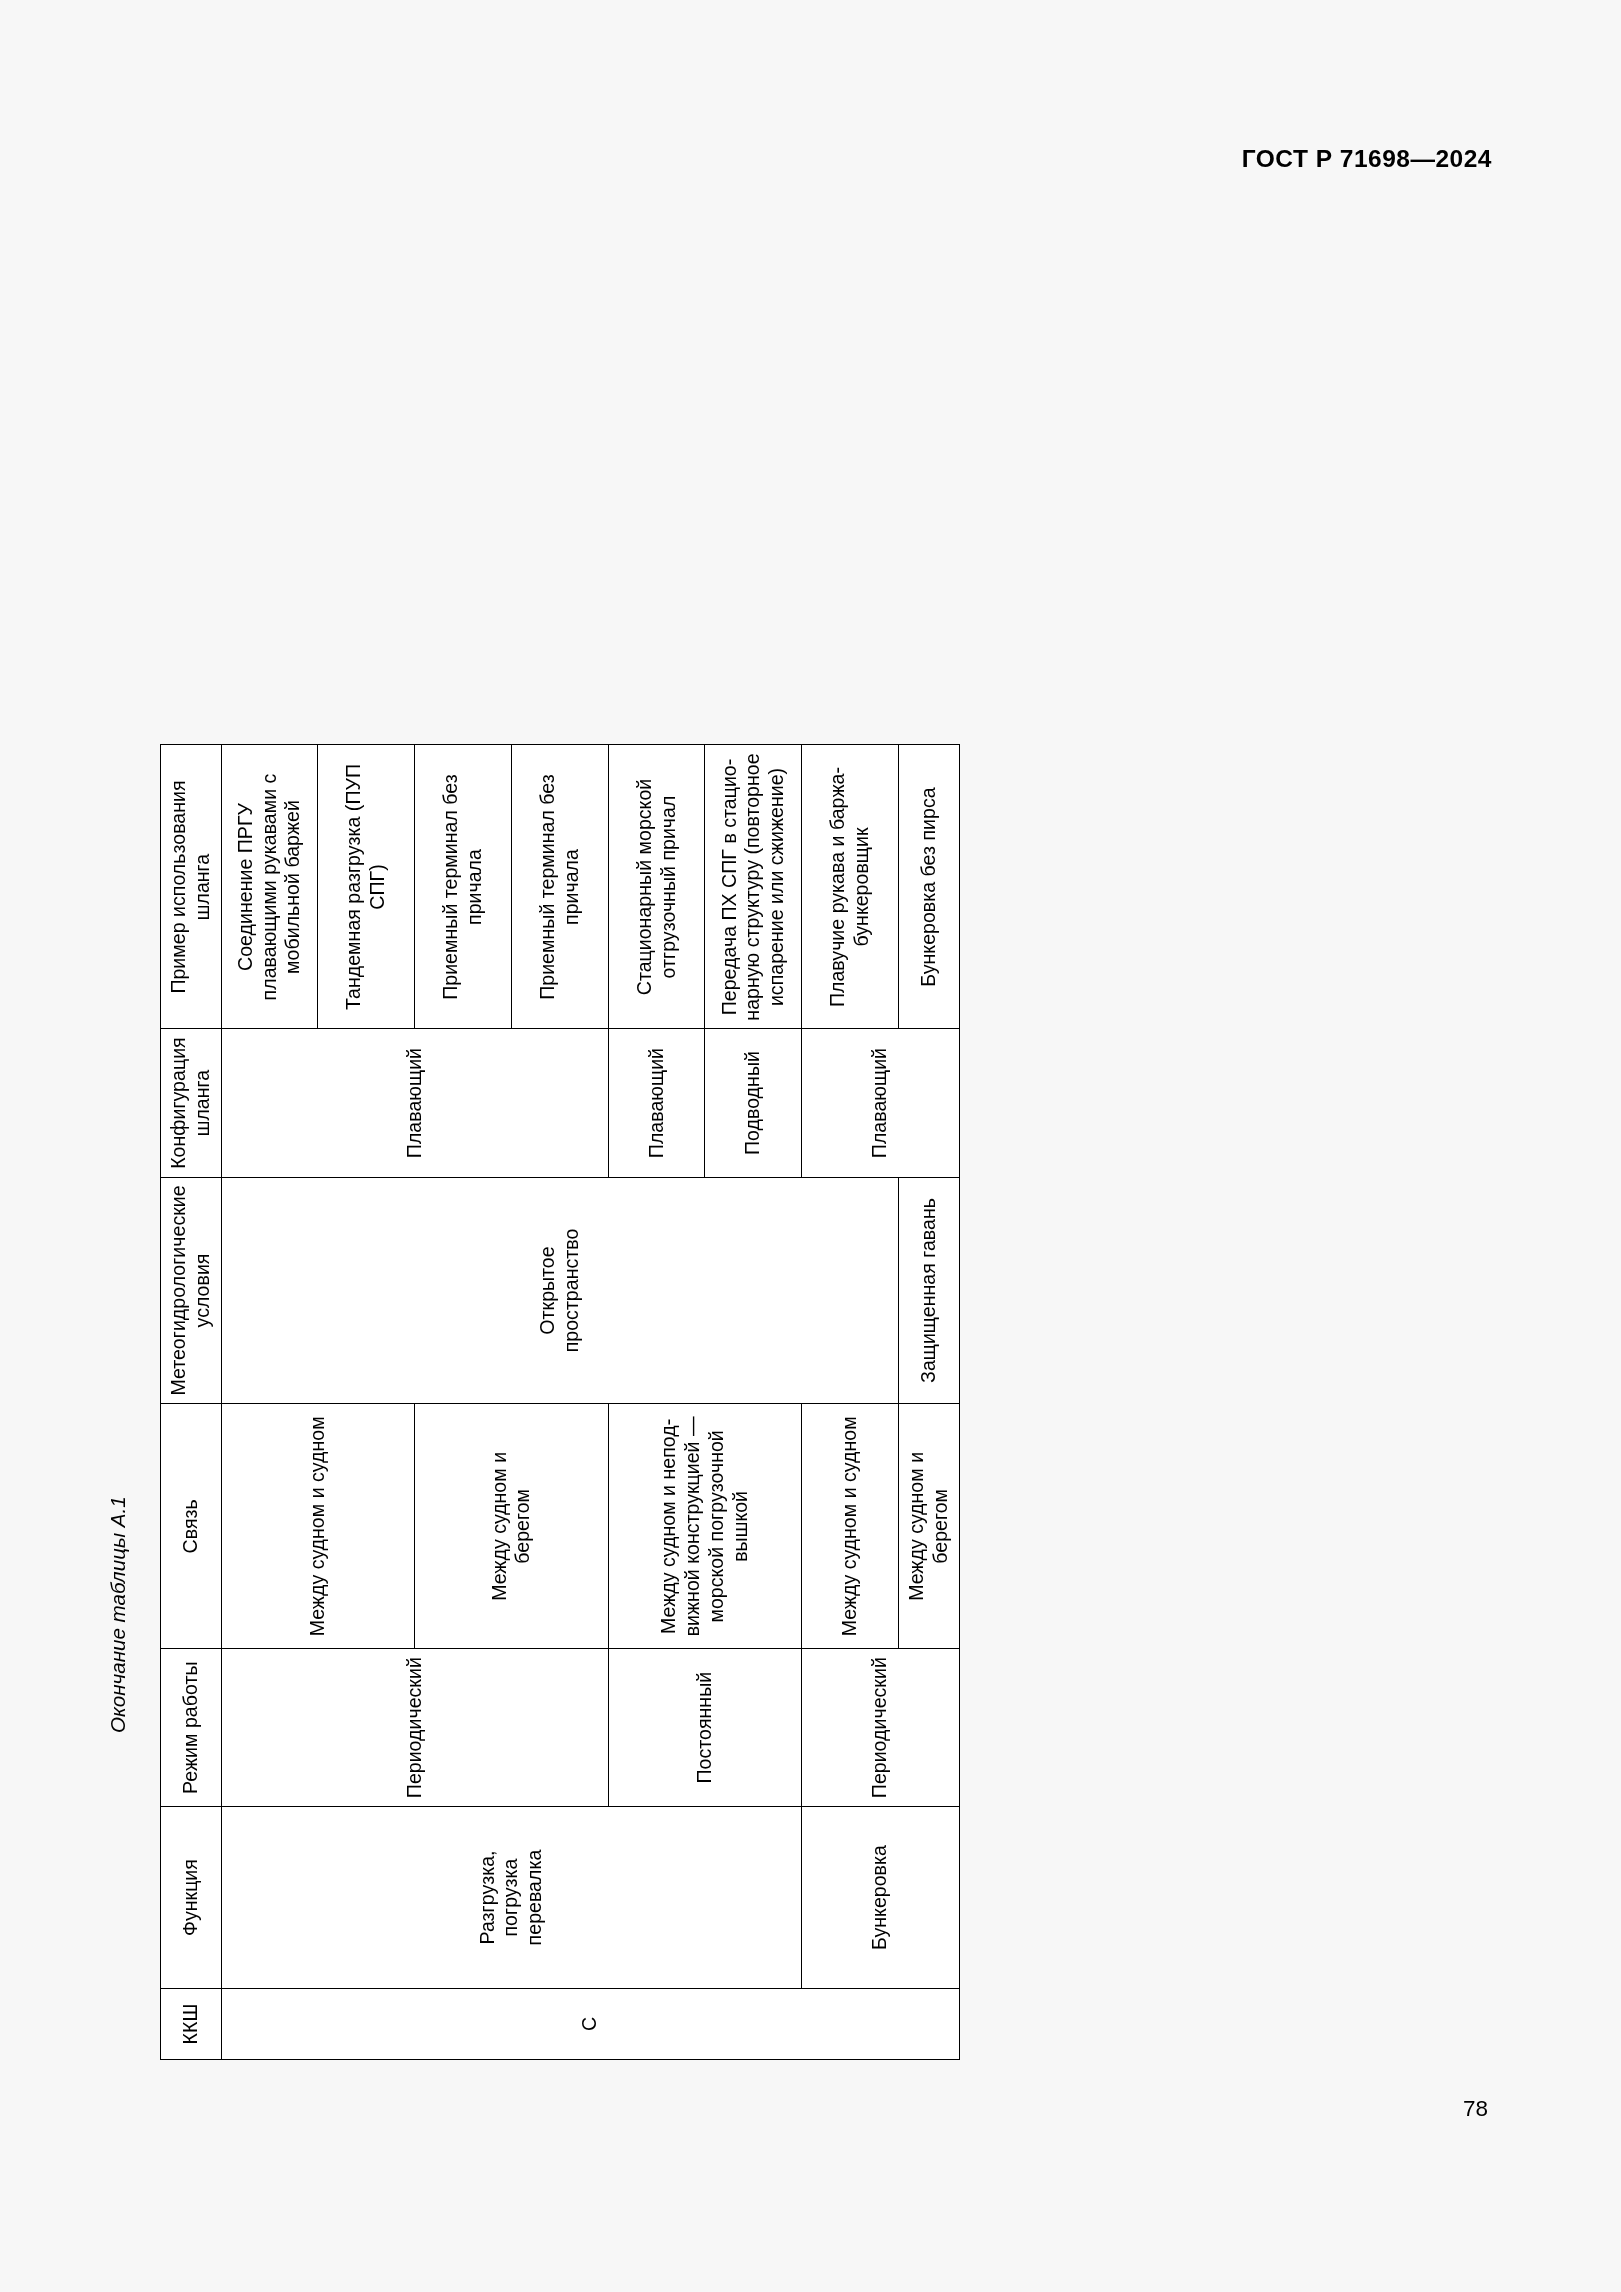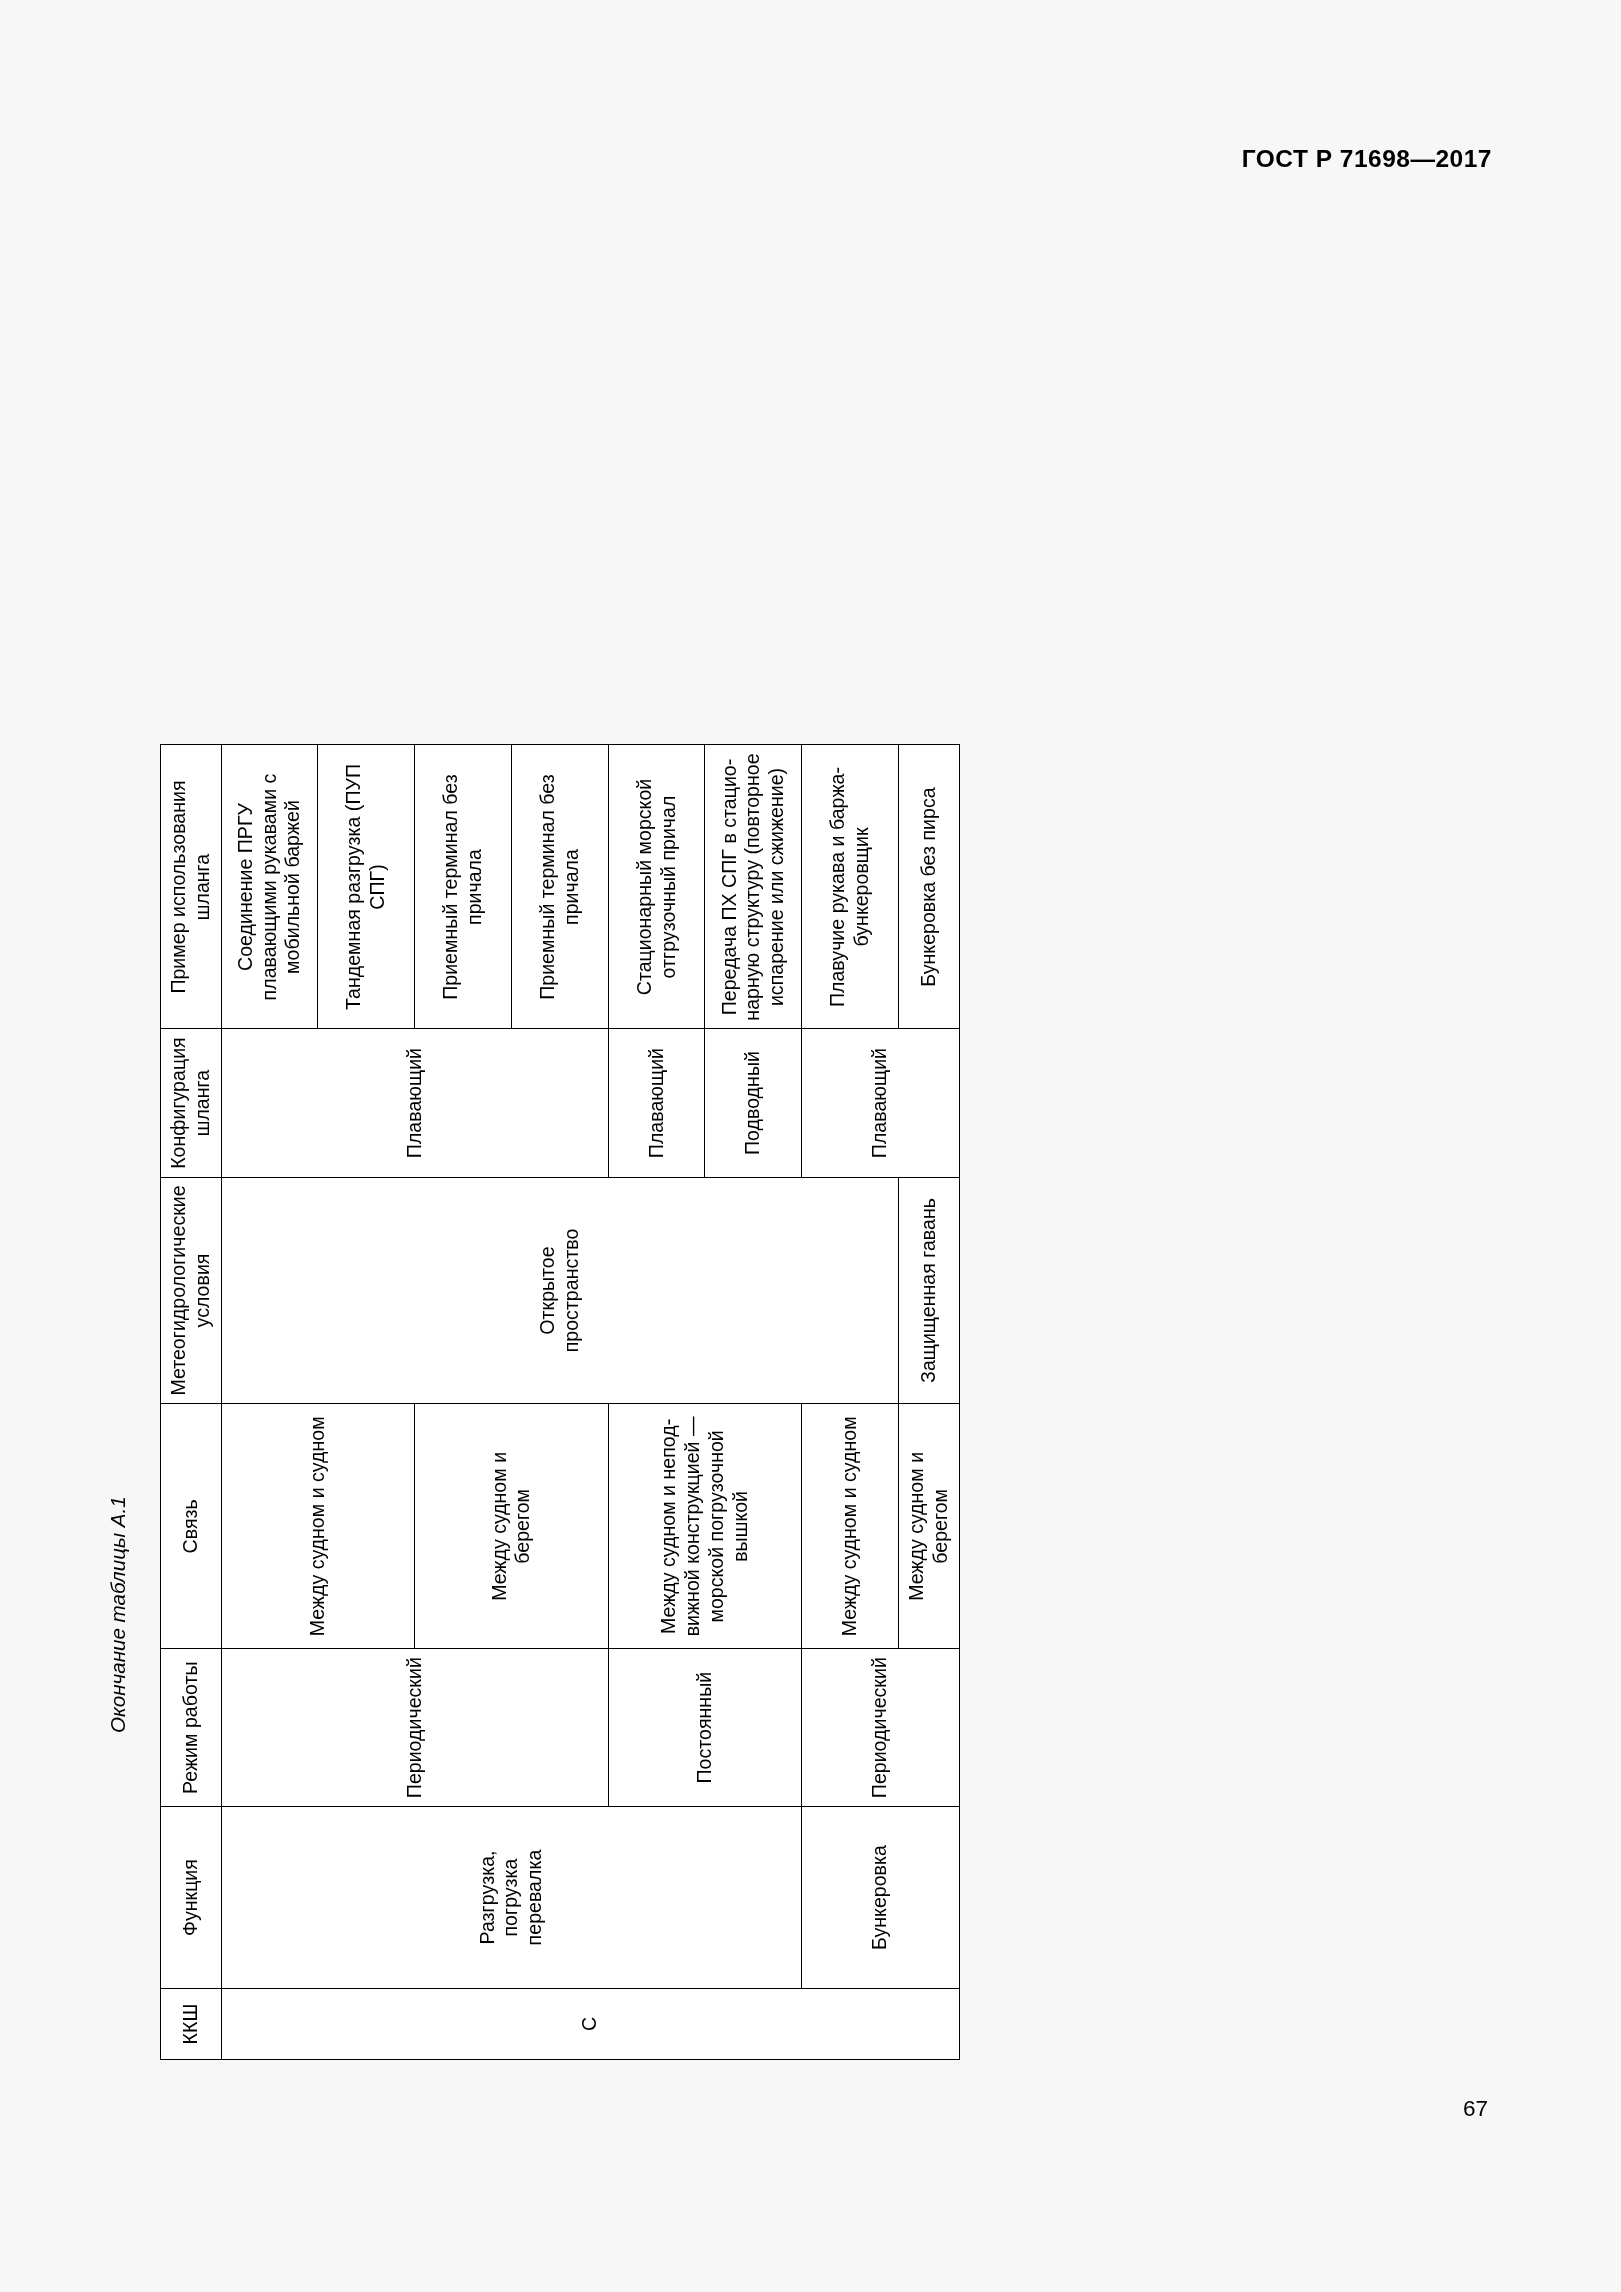--- a/index.html
+++ b/index.html
@@ -75,21 +75,21 @@
   col.c-meteo { width: 206px; }
   col.c-conf  { width: 147px; }
   col.c-ex    { width: 284px; }
   .cell-tall { height: 84px; }
 </style>
 </head>
 <body>
 
 <div class="page">
 
-  <div class="header-std">ГОСТ Р 71698—2017</div>
+  <div class="header-std">ГОСТ Р 71698—2024</div>
 
   <div class="caption">Окончание таблицы А.1</div>
 
   <div class="table-wrap">
     <table class="gost">
       <colgroup>
         <col class="c-kksh">
           <col class="c-func">
           <col class="c-mode">
           <col class="c-link">
@@ -147,15 +147,15 @@
         </tr>
         <tr>
           <td>Между судном и берегом</td>
           <td>Защищенная гавань</td>
           <td>Бункеровка без пирса</td>
         </tr>
       </tbody>
     </table>
   </div>
 
-  <div class="page-number">67</div>
+  <div class="page-number">78</div>
 </div>
 
 
 </body></html>

